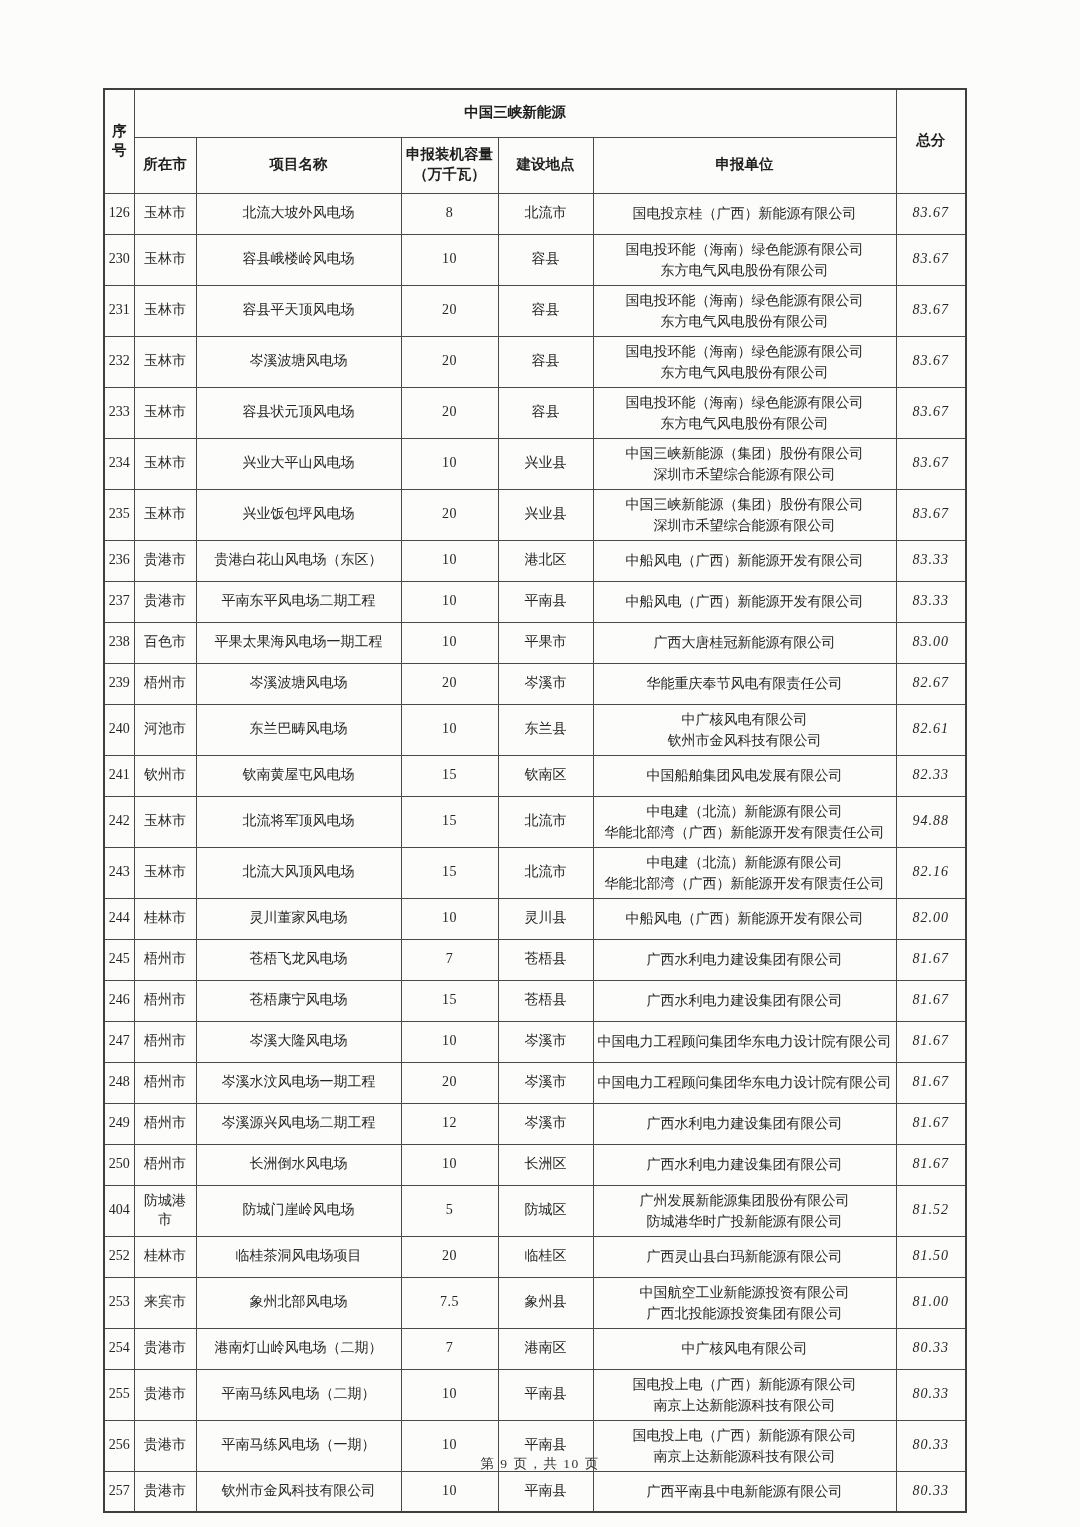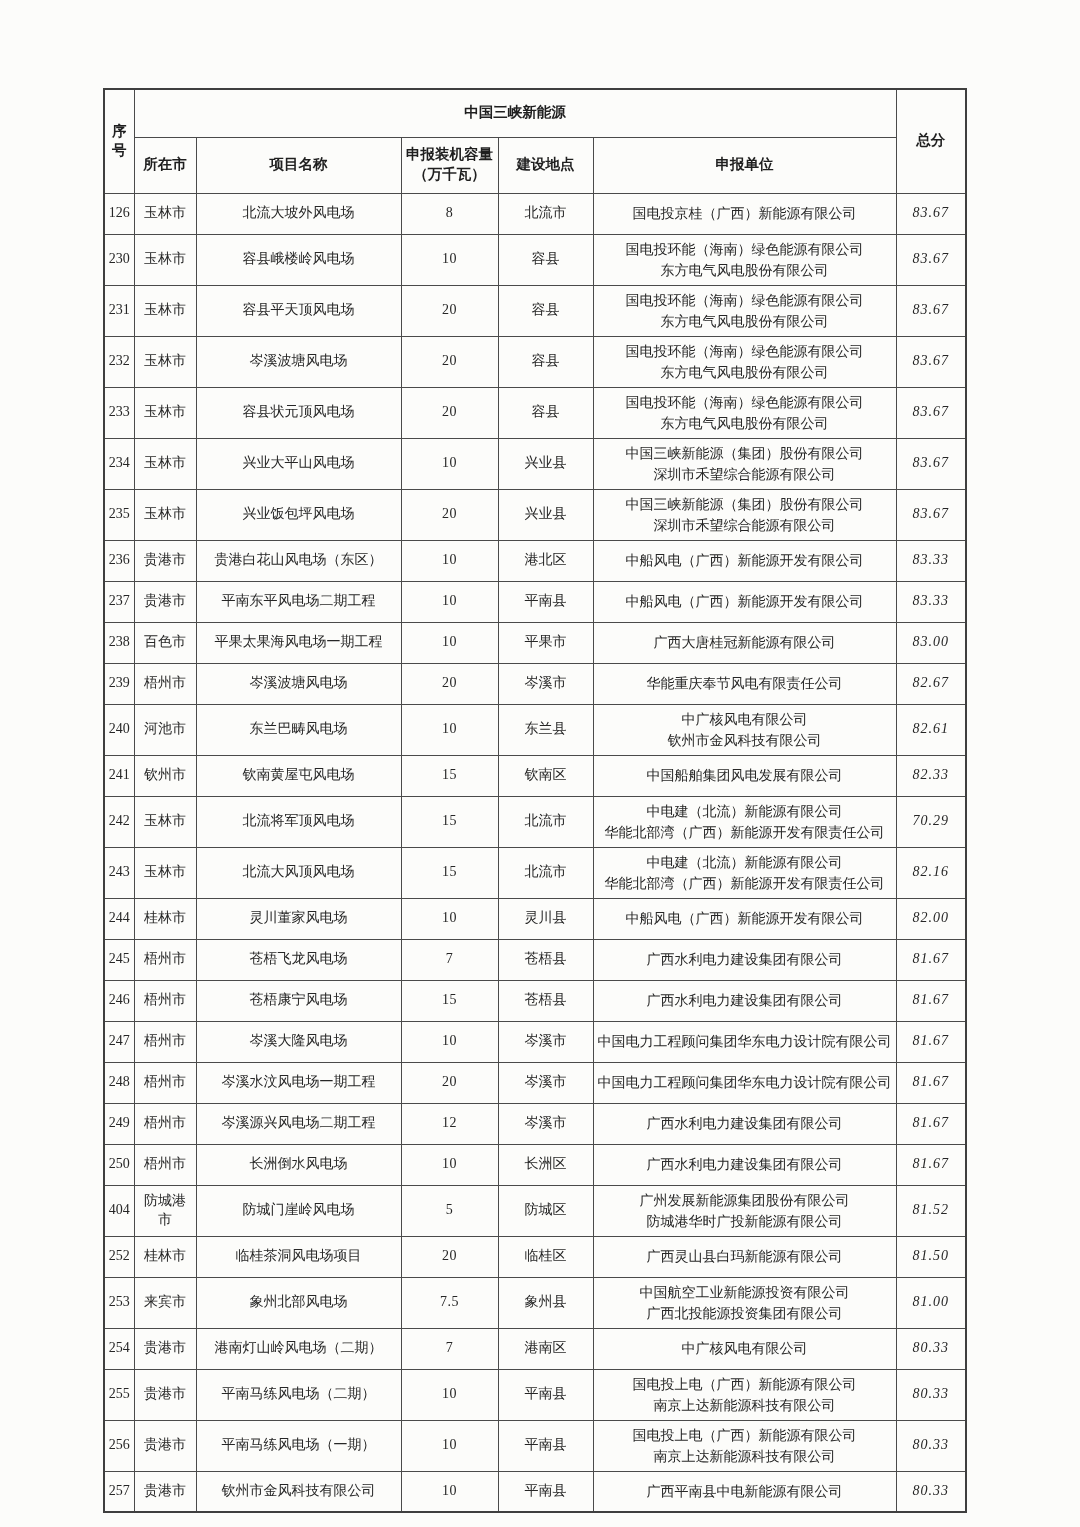--- a/index.html
+++ b/index.html
@@ -247,21 +247,21 @@
         <tr>
     <td>242</td>
     <td>玉林市</td>
     <td>北流将军顶风电场</td>
     <td class="cap">15</td>
     <td>北流市</td>
     <td class="declarer">
             <div>中电建（北流）新能源有限公司</div>
             <div>华能北部湾（广西）新能源开发有限责任公司</div>
           </td>
-    <td class="score">70.29</td>
+    <td class="score">94.88</td>
   </tr>
         <tr>
     <td>243</td>
     <td>玉林市</td>
     <td>北流大风顶风电场</td>
     <td class="cap">15</td>
     <td>北流市</td>
     <td class="declarer">
             <div>中电建（北流）新能源有限公司</div>
             <div>华能北部湾（广西）新能源开发有限责任公司</div>
@@ -422,14 +422,15 @@
     <td class="cap">10</td>
     <td>平南县</td>
     <td class="declarer">
             <div>广西平南县中电新能源有限公司</div>
           </td>
     <td class="score">80.33</td>
   </tr>
       </tbody>
   </table>
 
+  <div class="page-footer">第 9 页，共 10 页</div>
 
 </div>
 
 </body></html>

